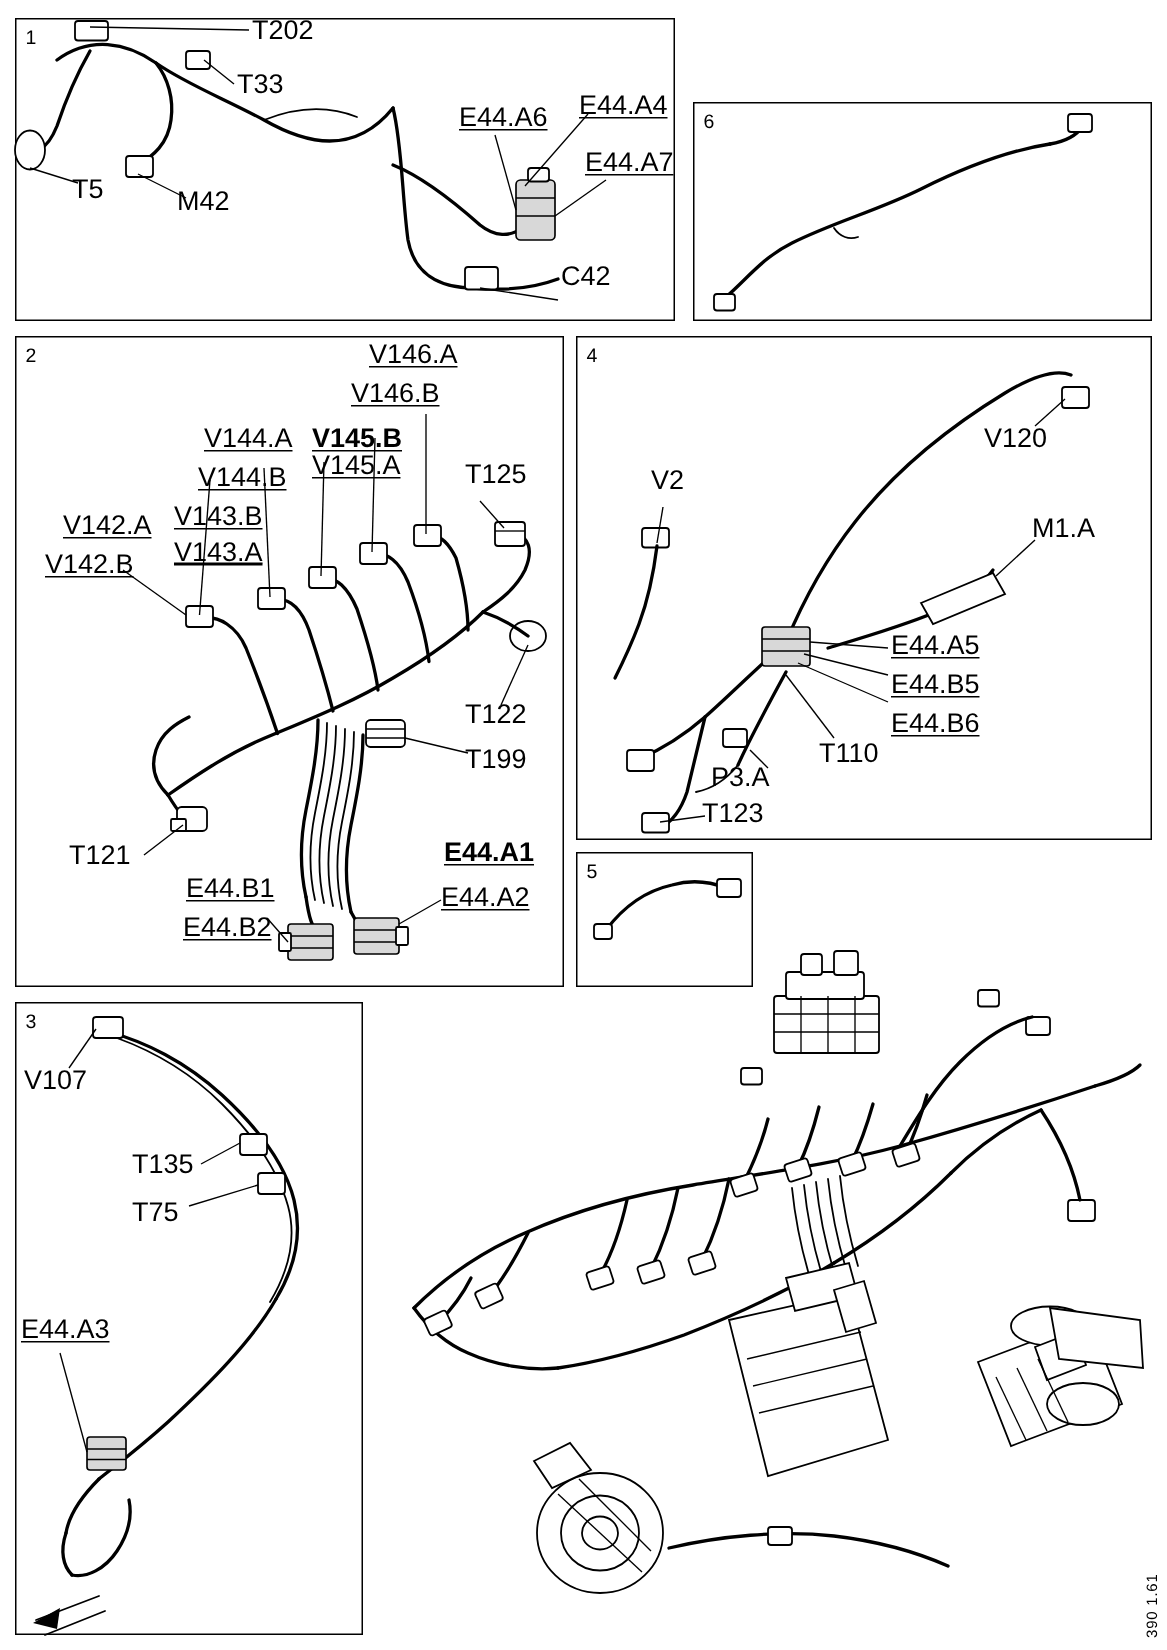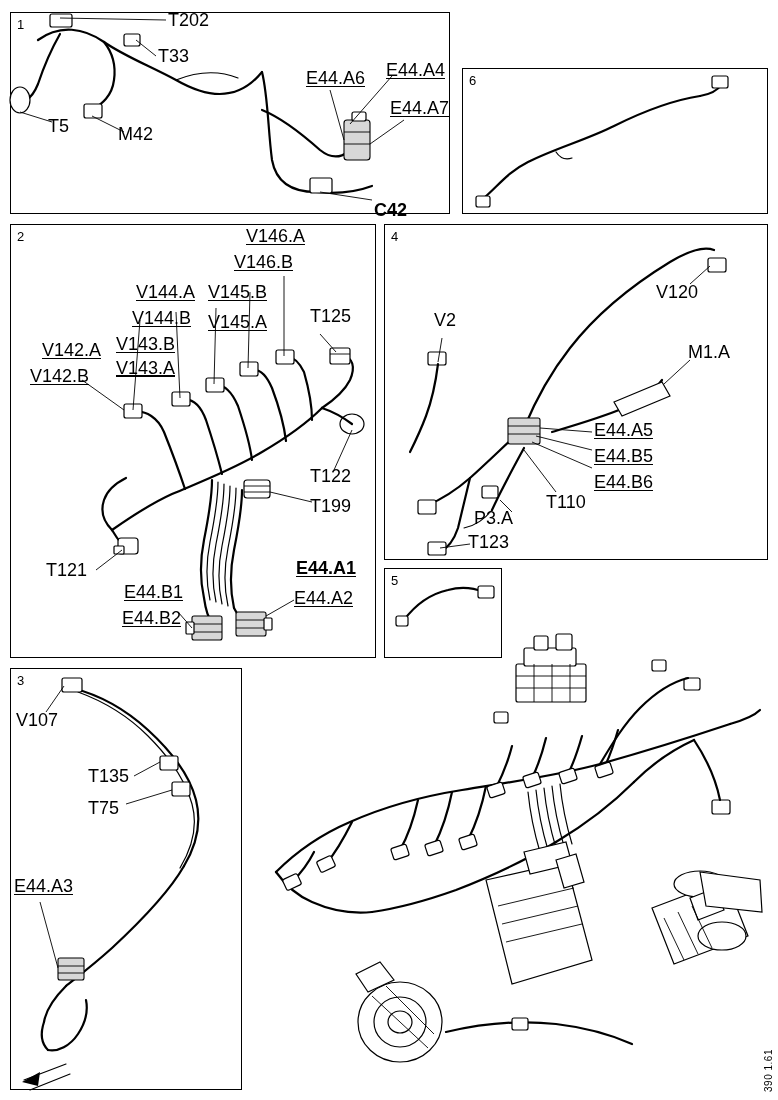--- a/index.html
+++ b/index.html
@@ -391,26 +391,26 @@
 
   </svg>
 
   <span class="lbl" style="left:168px; top:14px;">T202</span>
   <span class="lbl" style="left:158px; top:50px;">T33</span>
   <span class="lbl" style="left:48px; top:120px;">T5</span>
   <span class="lbl" style="left:118px; top:128px;text-align:right;">M42</span>
   <span class="lbl ul" style="left:386px; top:64px;">E44.A4</span>
   <span class="lbl ul" style="left:306px; top:72px;">E44.A6</span>
   <span class="lbl ul" style="left:390px; top:102px;">E44.A7</span>
-  <span class="lbl" style="left:374px; top:204px;font-weight:bold;">C42</span>
+  <span class="lbl" style="left:374px; top:178px;">C42</span>
 
   <span class="lbl ul" style="left:246px; top:230px;">V146.A</span>
   <span class="lbl ul" style="left:234px; top:256px;">V146.B</span>
-  <span class="lbl ul" style="left:208px; top:286px;">V145.B</span>
-  <span class="lbl ul" style="left:208px; top:316px;">V145.A</span>
+  <span class="lbl ul" style="left:208px; top:286px;font-weight:bold;">V145.B</span>
+  <span class="lbl ul" style="left:208px; top:304px;">V145.A</span>
   <span class="lbl ul" style="left:136px; top:286px;">V144.A</span>
   <span class="lbl ul" style="left:132px; top:312px;">V144.B</span>
   <span class="lbl ul" style="left:116px; top:338px;text-align:right;">V143.B</span>
   <span class="lbl ul" style="left:116px; top:362px;text-decoration:underline;">V143.A</span>
   <span class="lbl ul" style="left:42px; top:344px;">V142.A</span>
   <span class="lbl ul" style="left:30px; top:370px;">V142.B</span>
   <span class="lbl" style="left:310px; top:310px;">T125</span>
   <span class="lbl" style="left:310px; top:470px;">T122</span>
   <span class="lbl" style="left:310px; top:500px;">T199</span>
   <span class="lbl" style="left:46px; top:564px;">T121</span>

